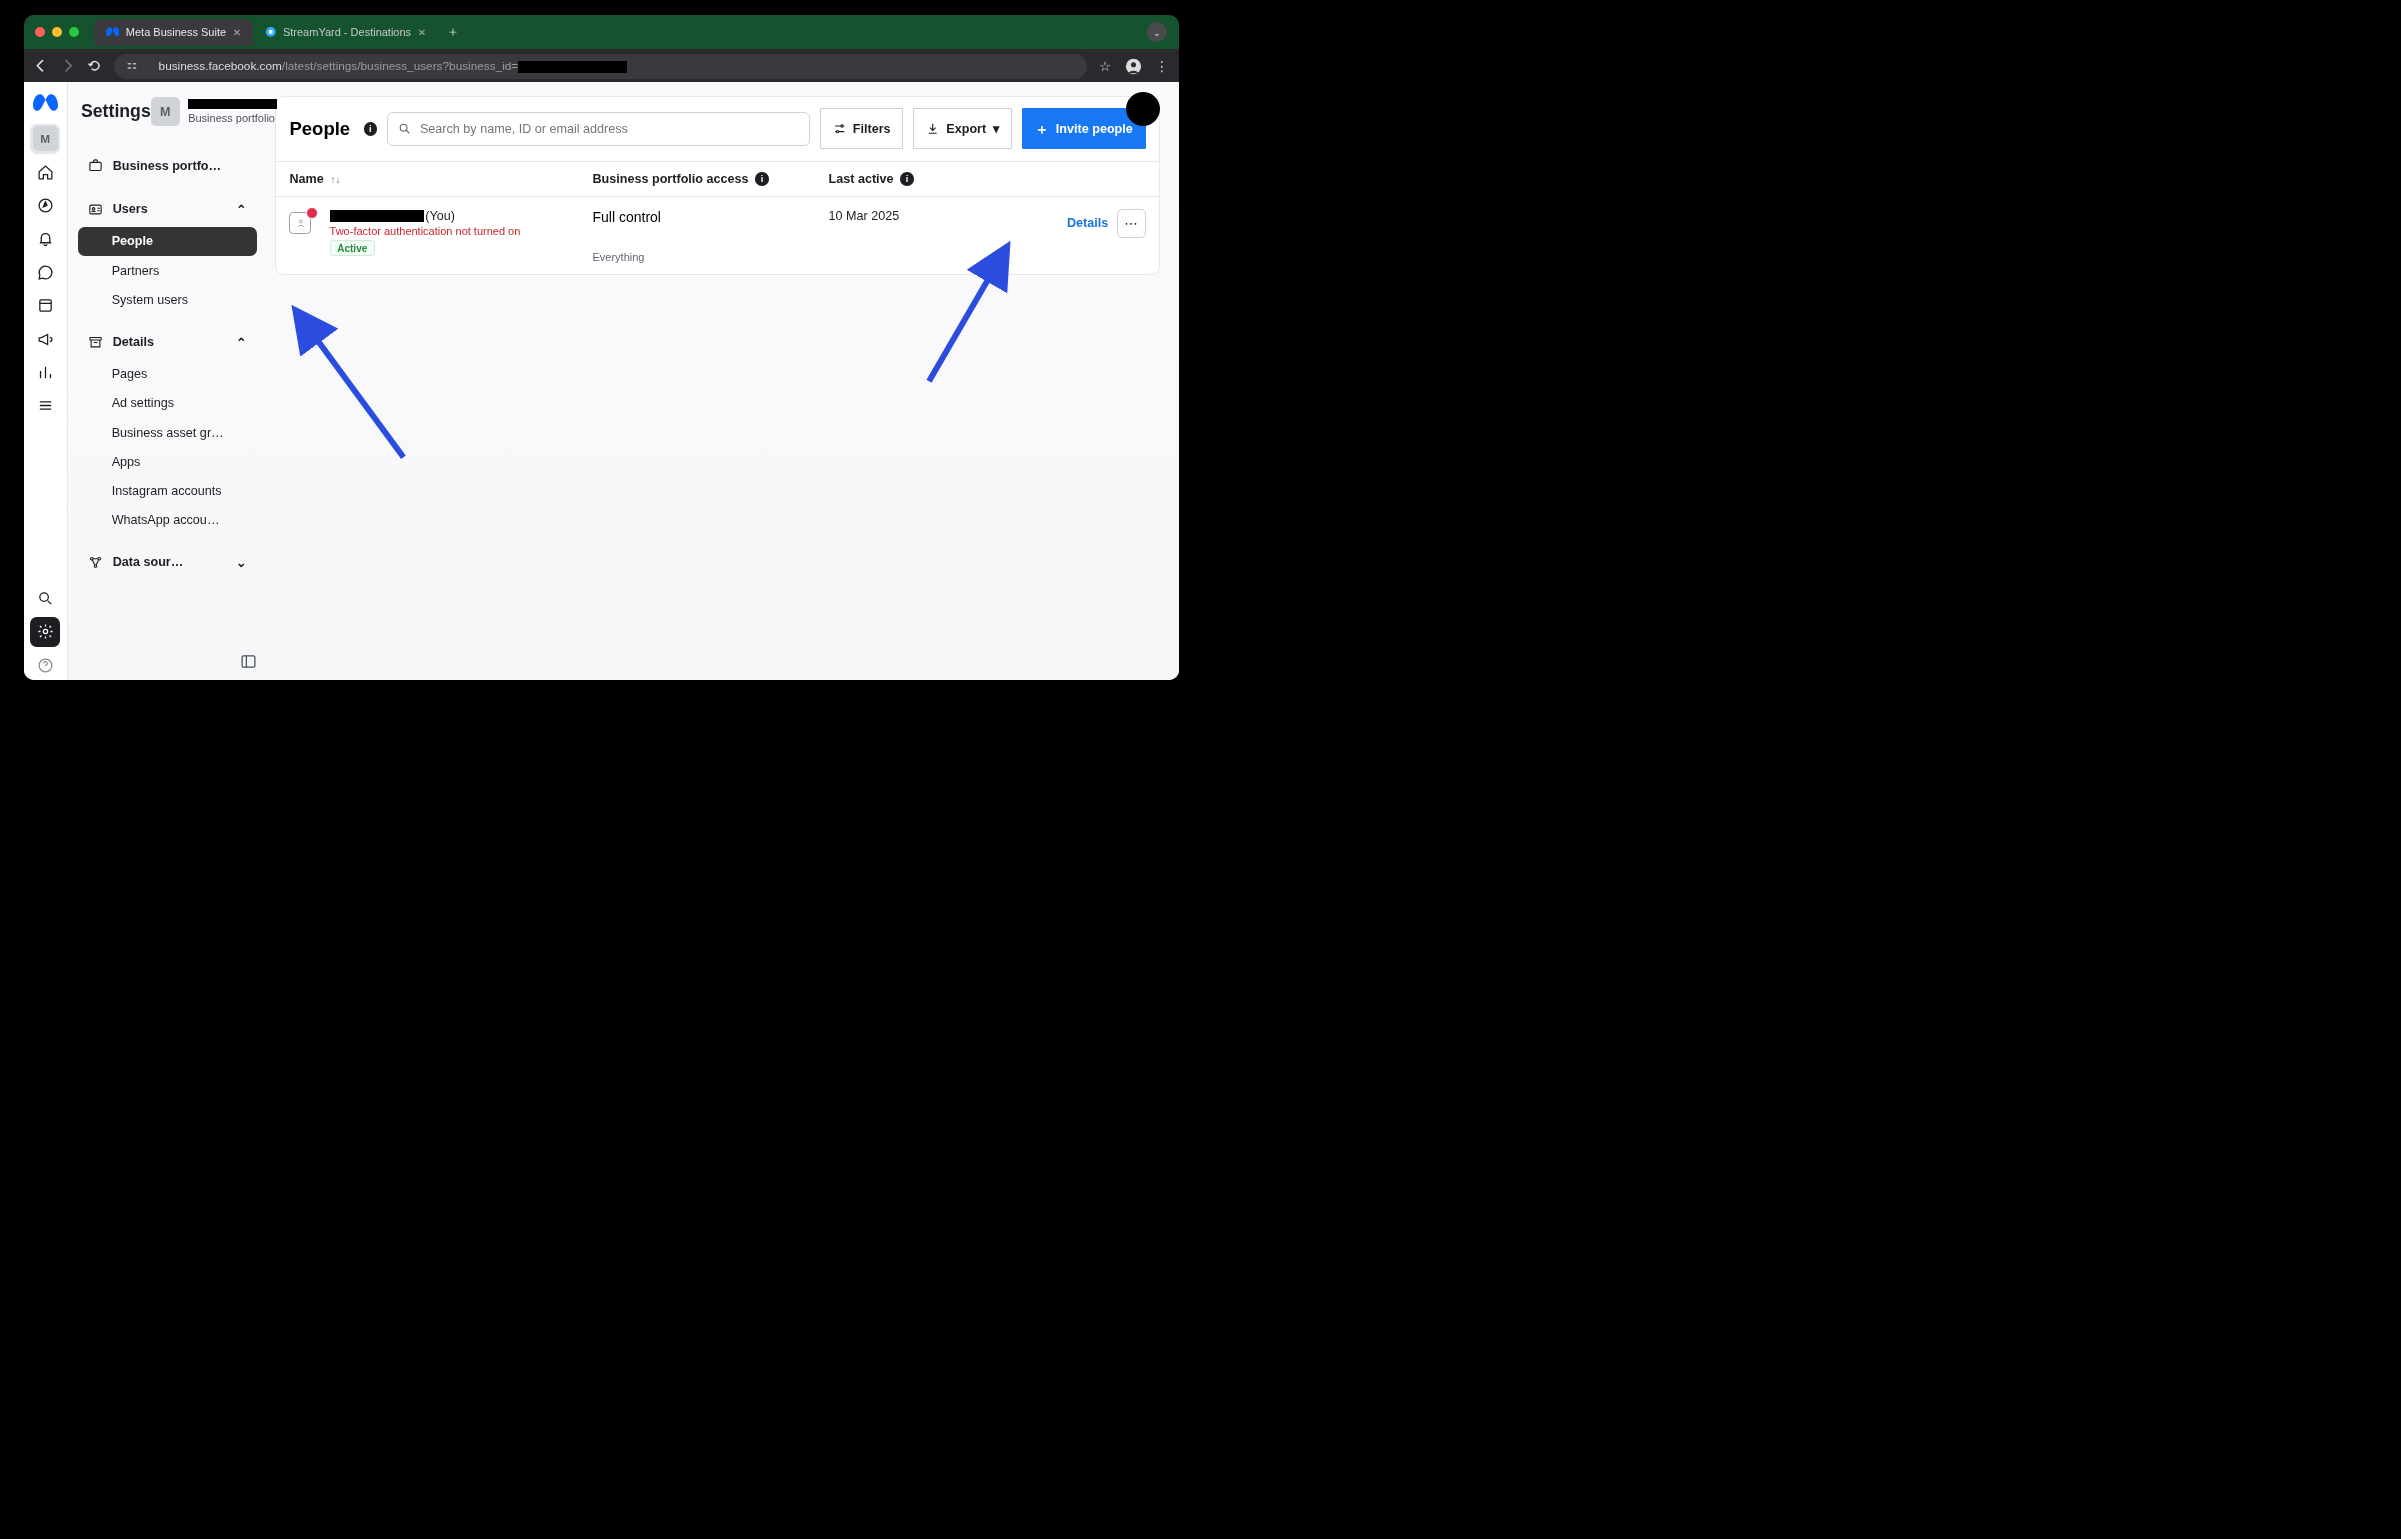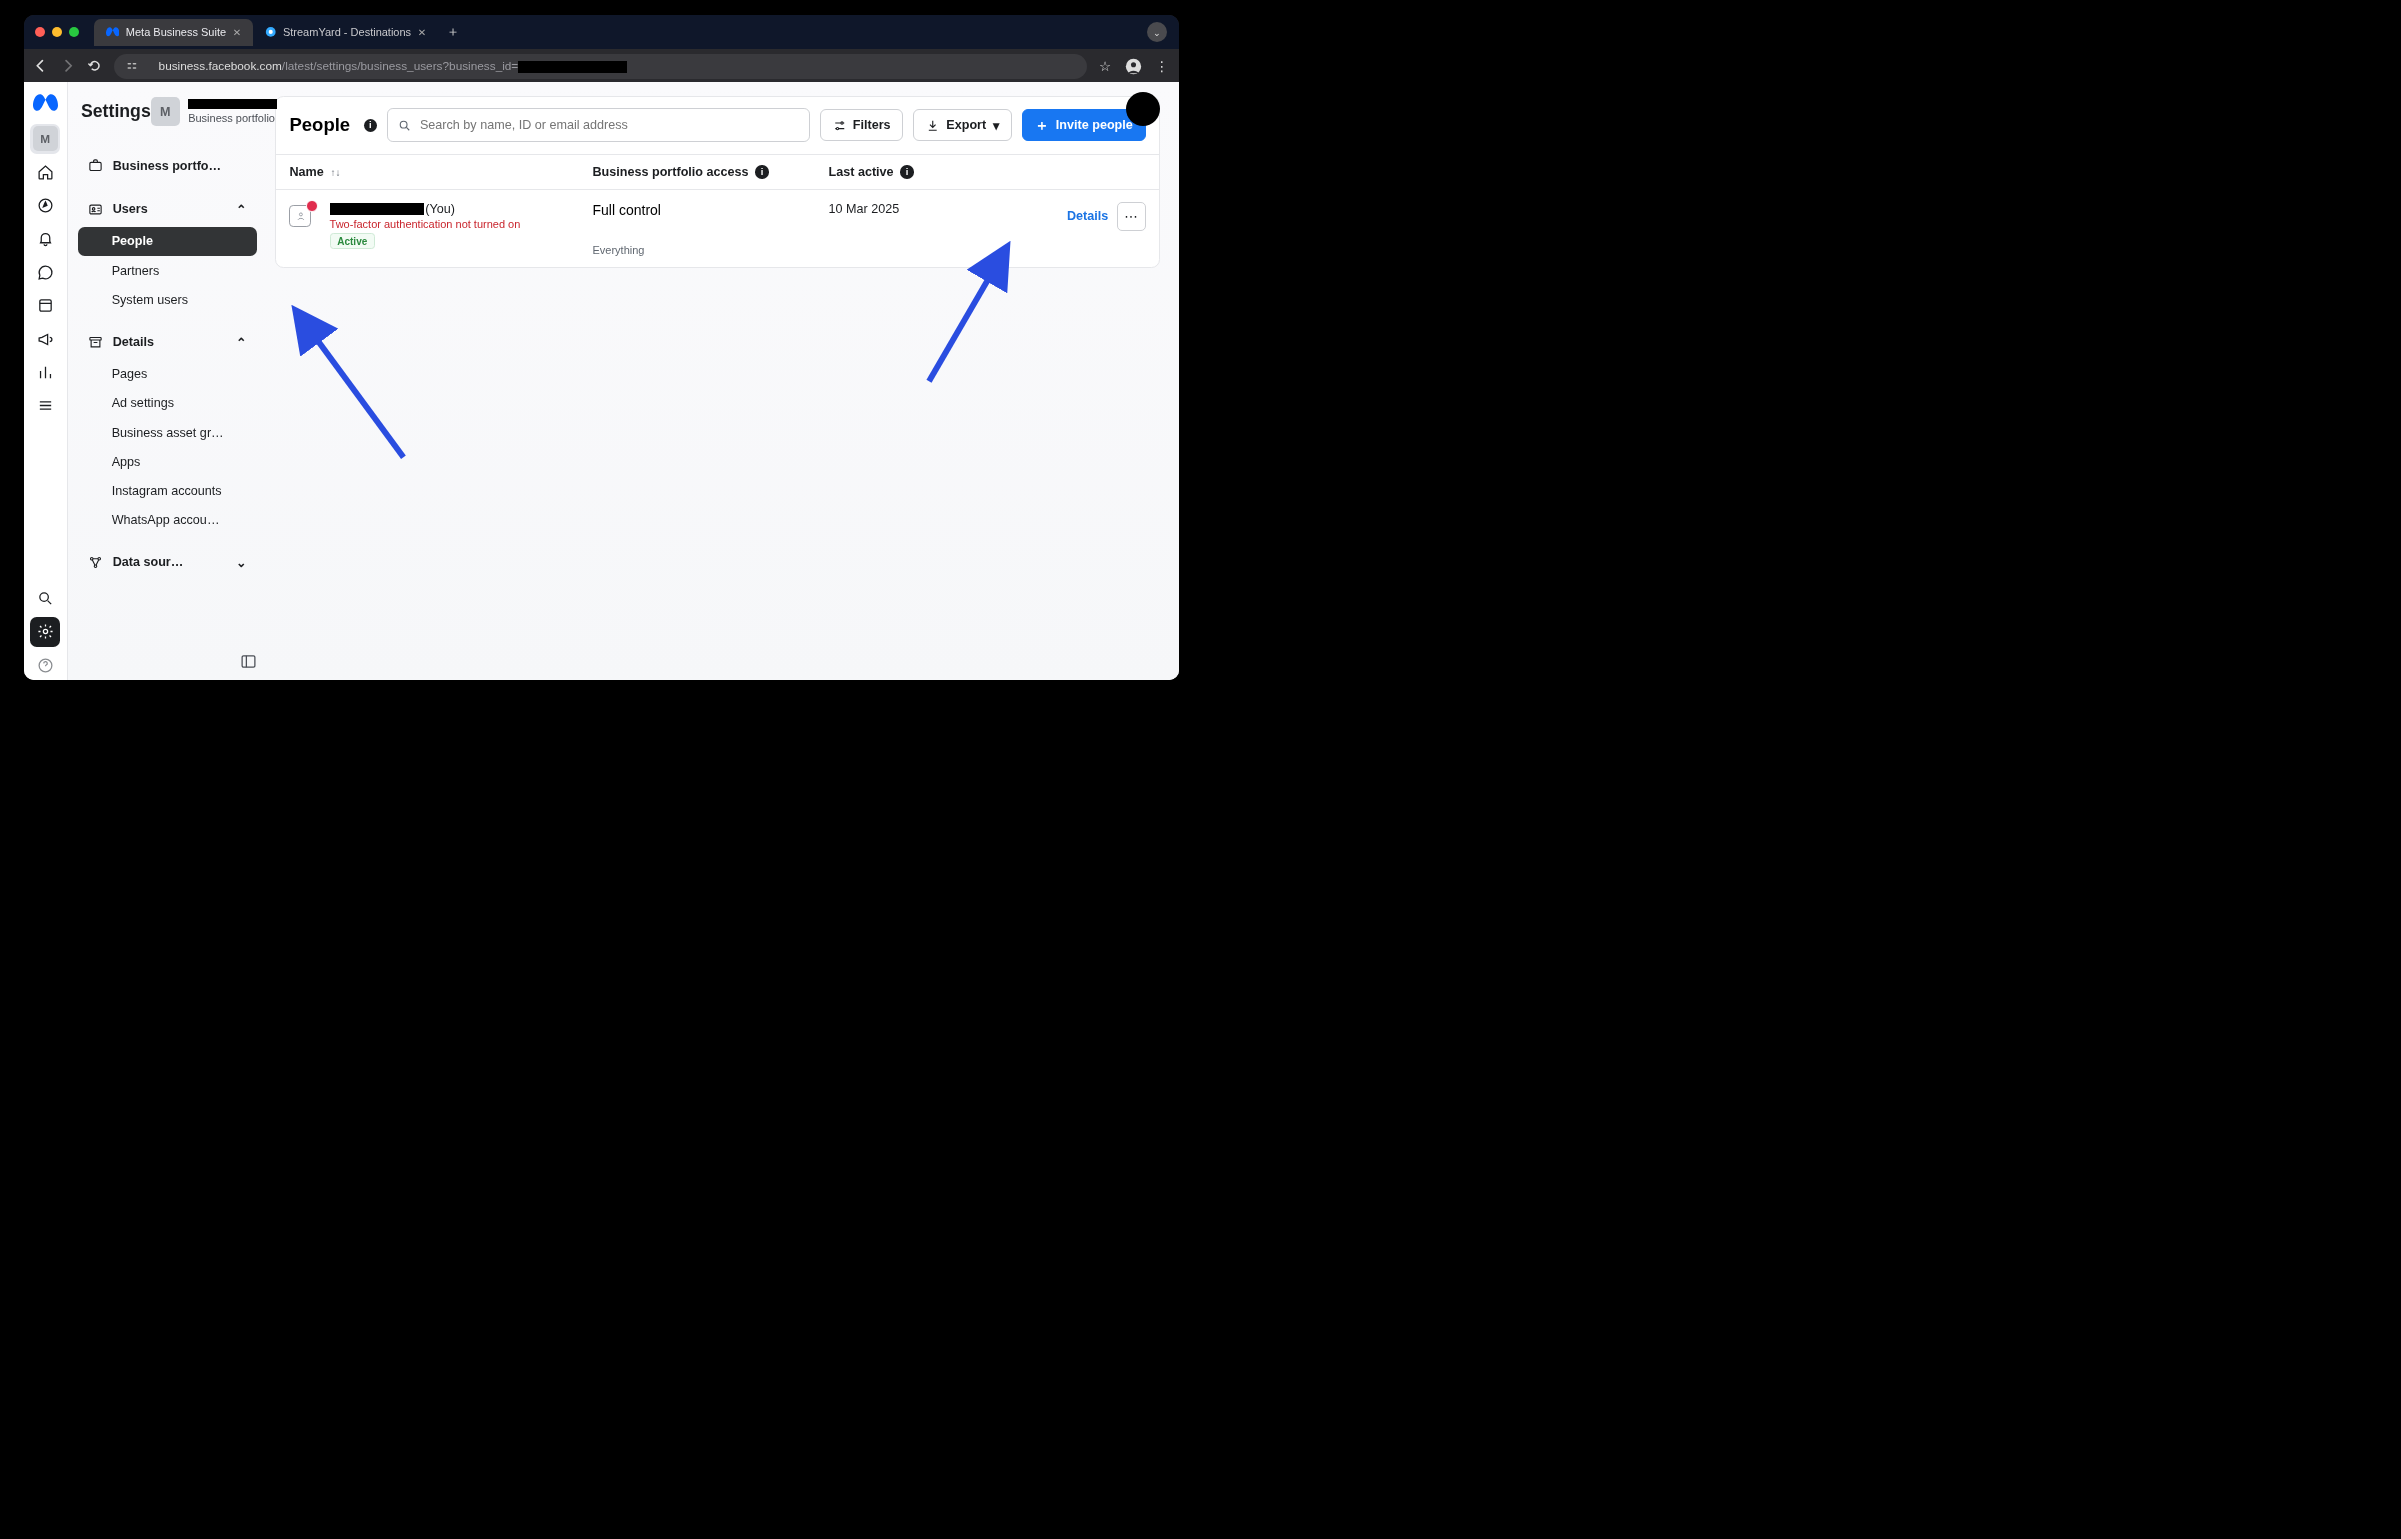--- a/index.html
+++ b/index.html
@@ -1,18 +1,18 @@
 <!DOCTYPE html>
 <html style="font-size:13.5px"><head>
 <meta charset="utf-8">
 <style>
 * { margin:0; padding:0; box-sizing:border-box; font-family:-apple-system,BlinkMacSystemFont,"Segoe UI",Helvetica,Arial,sans-serif; }
 body { background:#000; width:1201px; height:770px; position:relative; }
 .window { position:absolute; left:23.6px; top:15px; width:1155px; height:665px; background:#2a2a2e; border-radius:10px; overflow:hidden; box-shadow:0 25px 51px rgba(0,0,0,.5); }
-.titlebar { height:34px; background:#0f172a; display:flex; align-items:center; padding:0 11.8px; gap:6.7px; }
+.titlebar { height:34px; background:#14532d; display:flex; align-items:center; padding:0 11.8px; gap:6.7px; }
 .tl-btn { width:10px; height:10px; border-radius:50%; }
 .tl-close{background:#ff5f57;} .tl-min{background:#febc2e;} .tl-max{background:#28c840;}
 .tabs { display:flex; align-items:center; margin-left:8.4px; gap:0; height:100%; }
 .tab { display:flex; align-items:center; gap:6.7px; padding:0 11.8px; height:27px; border-radius:6.7px 6.7px 0 0; color:#c8c8cc; font-size:11px; position:relative; max-width:185px; white-space:nowrap; overflow:hidden; }
 .tab.active { background:#3a3a3e; color:#eaeaee; }
 .tab-close { color:#aaa; font-size:10px; }
 .newtab { width:20px; height:20px; margin-left:5px; display:flex; align-items:center; justify-content:center; color:#ccc; font-size:13.5px; border-radius:3.4px; }
 .chev-pill { margin-left:auto; width:20px; height:20px; border-radius:10px; background:#4a4a4e; color:#ddd; display:flex; align-items:center; justify-content:center; font-size:9.3px; }
 .urlbar { height:34px; background:#2a2a2e; display:flex; align-items:center; padding:0 10px; gap:11.8px; color:#c8c8cc; }
 .nav-ico { width:15px; display:flex; justify-content:center; color:#c8c8cc; }
@@ -46,21 +46,21 @@
 .sb-sub-item { padding:7.6px 10px 7.6px 34px; font-size:12.6px; color:#1c1e21; border-radius:6.7px; cursor:pointer; white-space:nowrap; overflow:hidden; text-overflow:ellipsis; }
 .sb-sub-item.active { background:#323436; color:#fff; font-weight:600; }
 .sb-collapse { position:absolute; right:10px; bottom:10px; color:#4b4f56; }
 .main { flex:1; background:linear-gradient(#fafafc,#f6f7f9); padding:13.5px 18.5px 0 8.4px; }
 .card { background:#fff; border-radius:8.4px; border:0.8px solid #e6e7ea; padding:0; overflow:hidden; }
 .toolbar { display:flex; align-items:center; gap:10px; padding:11.8px 13.5px; }
 .tb-title { font-size:18.5px; font-weight:800; margin-right:3.4px; }
 .info-dot { width:13.5px; height:13.5px; border-radius:50%; background:#1c1e21; color:#fff; font-size:9.3px; font-weight:700; display:inline-flex; align-items:center; justify-content:center; }
 .search { flex:1; display:flex; align-items:center; gap:8.4px; border:0.8px solid #ced0d4; border-radius:5.9px; height:34px; padding:0 10px; color:#606770; }
 .search input { border:none; outline:none; font-size:12.6px; flex:1; color:#1c1e21; background:transparent; }
-.btn { height:32px; display:flex; align-items:center; gap:6.7px; padding:0 11.8px; border:0.8px solid #ced0d4; border-radius:6px; background:#fff; font-size:12.6px; color:#1c1e21; font-weight:600; cursor:pointer; }
+.btn { height:41px; display:flex; align-items:center; gap:6.7px; padding:0 11.8px; border:0.8px solid #ced0d4; border-radius:1px; background:#fff; font-size:12.6px; color:#1c1e21; font-weight:600; cursor:pointer; }
 .btn.primary { background:#1877f2; border-color:#1877f2; color:#fff; }
 .thead { display:flex; align-items:flex-start; padding:10px 13.5px; border-top:0.8px solid #e6e7ea; border-bottom:0.8px solid #e6e7ea; font-size:12.6px; font-weight:700; color:#1c1e21; }
 .col-name{flex:0 0 303px; display:flex; align-items:center; gap:6.7px;}
 .col-access{flex:0 0 236px; display:flex; align-items:center; gap:6.7px;}
 .col-last{flex:0 0 168px; display:flex; align-items:center; gap:6.7px;}
 .col-act{flex:1; display:flex; justify-content:flex-end; align-items:center; gap:8.4px;}
 .sort-ic{color:#606770; font-size:10px;}
 .trow { display:flex; align-items:flex-start; padding:11.8px 13.5px; }
 .u-ico { width:25px; height:25px; position:relative; margin-right:8.4px; flex:none; }
 .u-ico-base { width:22px; height:22px; border:1.3px solid #9b9fa6; border-radius:4.2px; display:flex; align-items:center; justify-content:center; color:#9b9fa6; margin-top:3.4px; }

